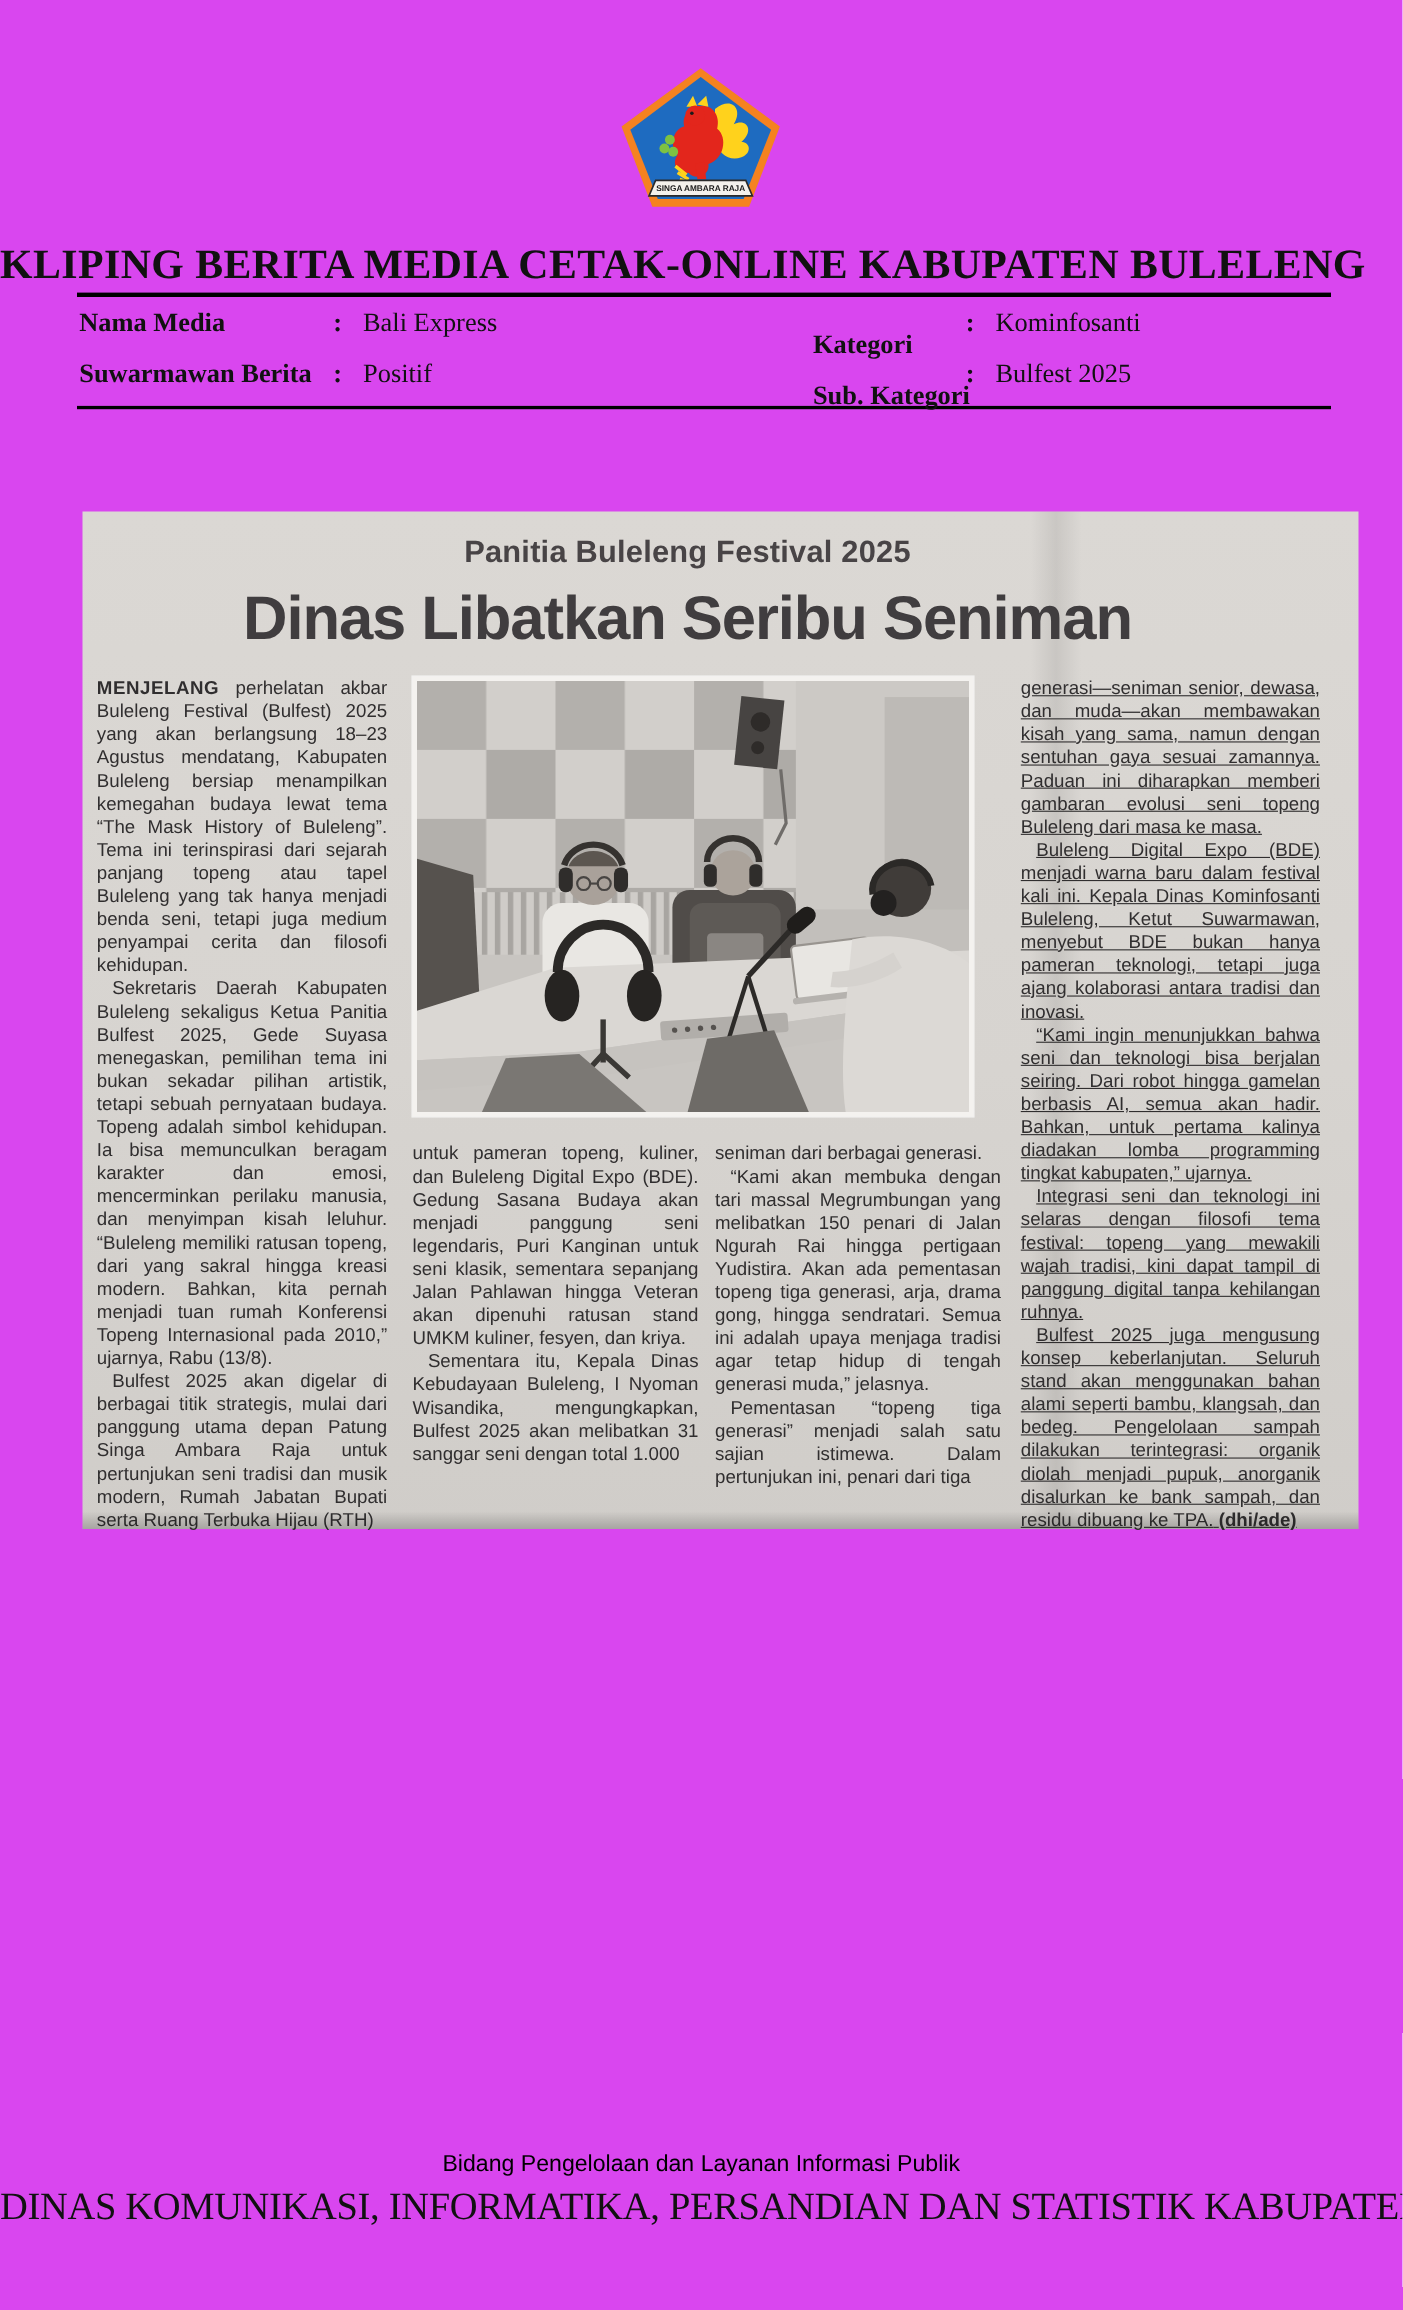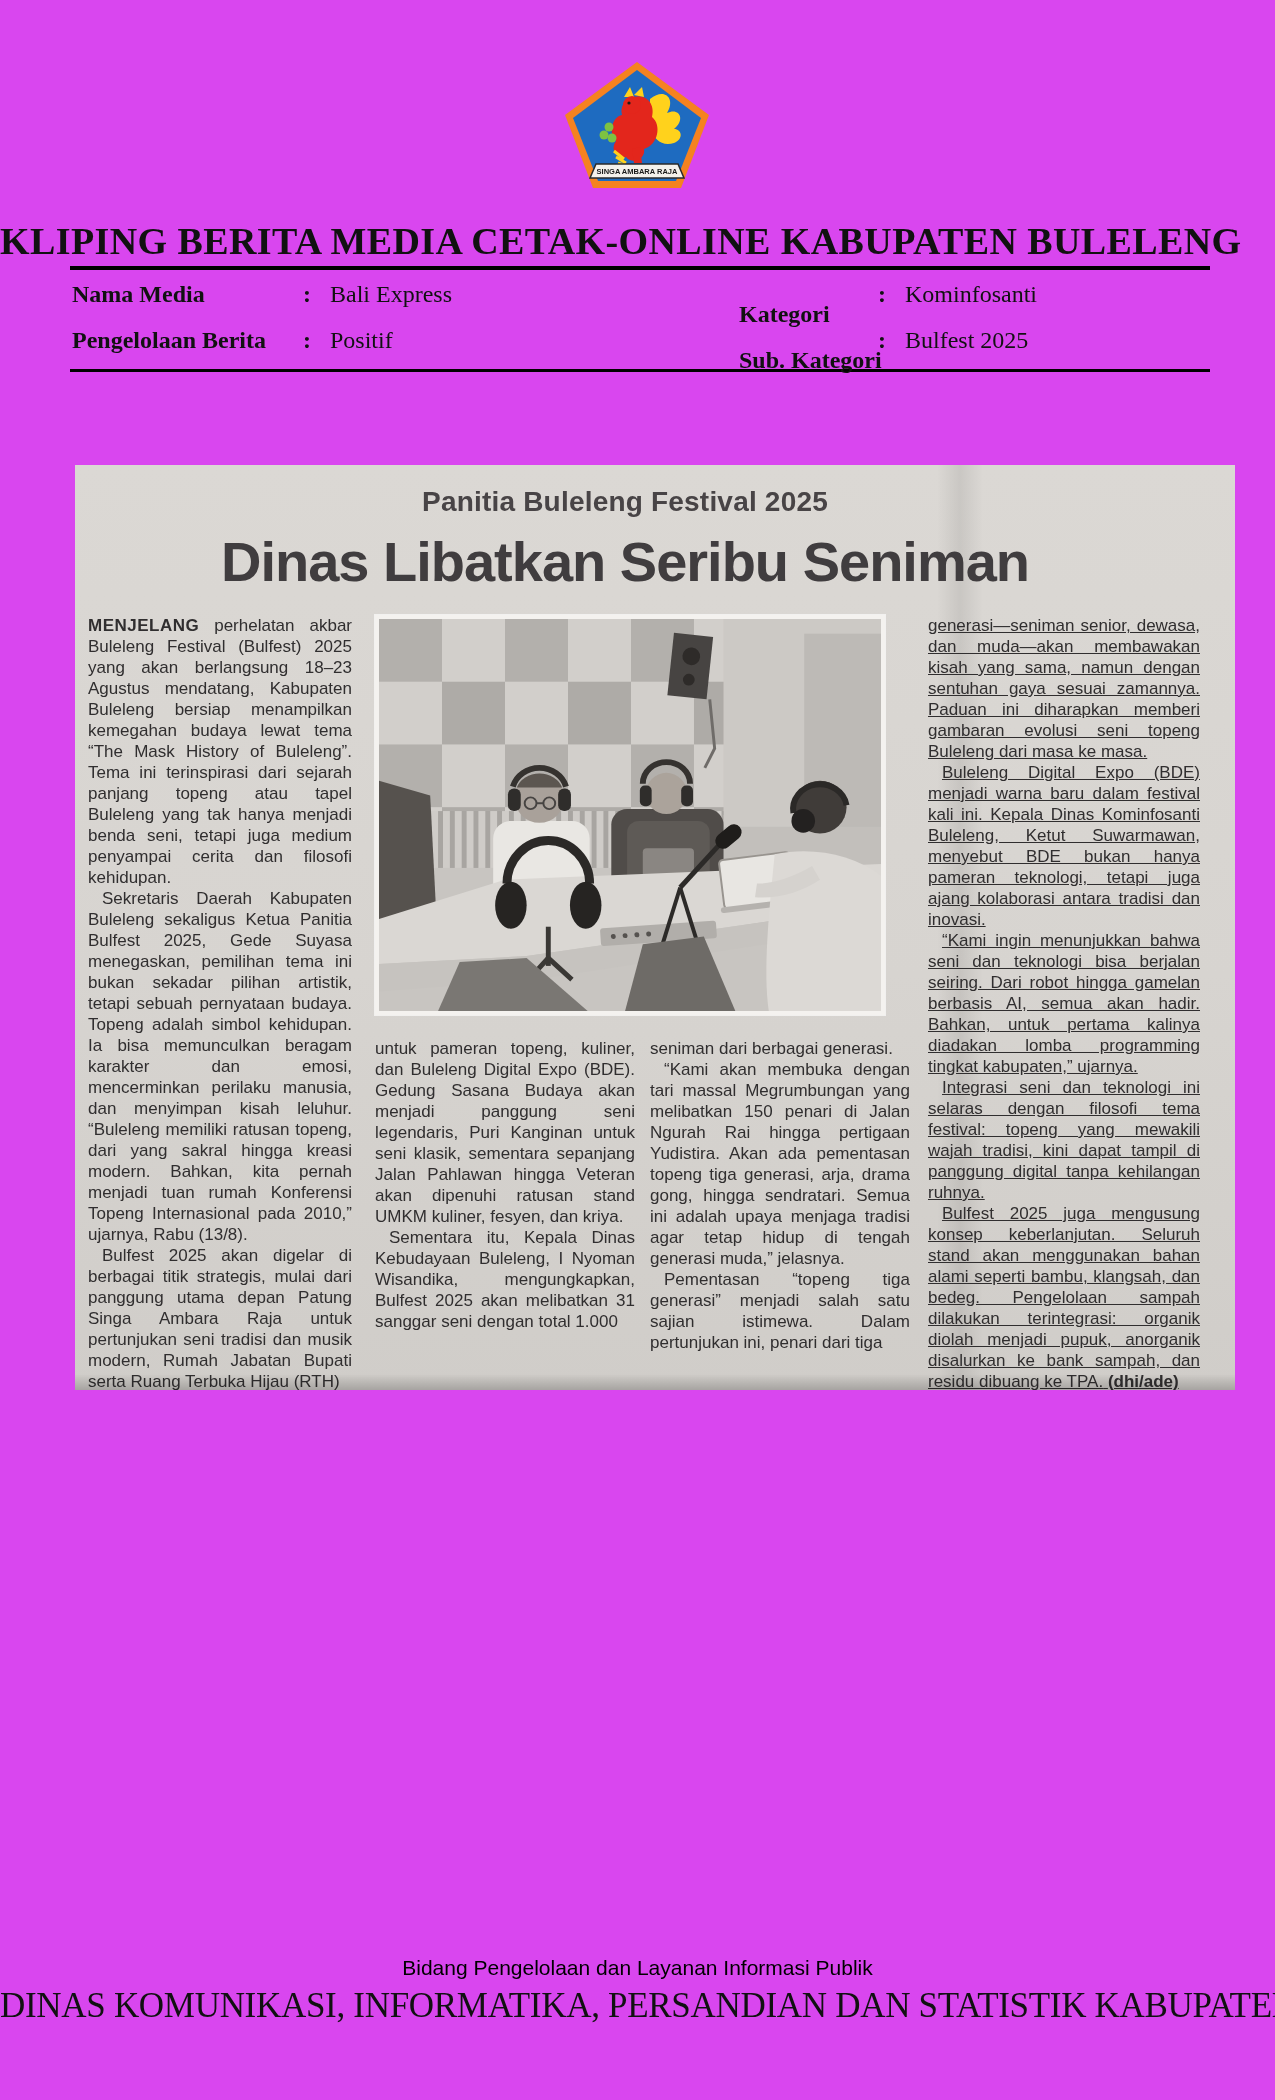--- a/index.html
+++ b/index.html
@@ -83,21 +83,21 @@
   </div>
 
   <div class="doc-title">KLIPING BERITA MEDIA CETAK-ONLINE KABUPATEN BULELENG</div>
   <div class="rule r1"></div>
   <div class="rule r2"></div>
 
   <span class="meta-row meta-label row1 m-l-label">Nama Media</span>
   <span class="meta-row row1 m-l-colon">:</span>
   <span class="meta-row row1 m-l-value">Bali Express</span>
 
-  <span class="meta-row meta-label row2 m-l-label">Pengelolaan Berita</span>
+  <span class="meta-row meta-label row2 m-l-label">Suwarmawan Berita</span>
   <span class="meta-row row2 m-l-colon">:</span>
   <span class="meta-row row2 m-l-value">Positif</span>
 
   <span class="meta-row meta-label row1 m-r-label">Kategori</span>
   <span class="meta-row row1 m-r-colon">:</span>
   <span class="meta-row row1 m-r-value">Kominfosanti</span>
 
   <span class="meta-row meta-label row2 m-r-label">Sub. Kategori</span>
   <span class="meta-row row2 m-r-colon">:</span>
   <span class="meta-row row2 m-r-value">Bulfest 2025</span>

